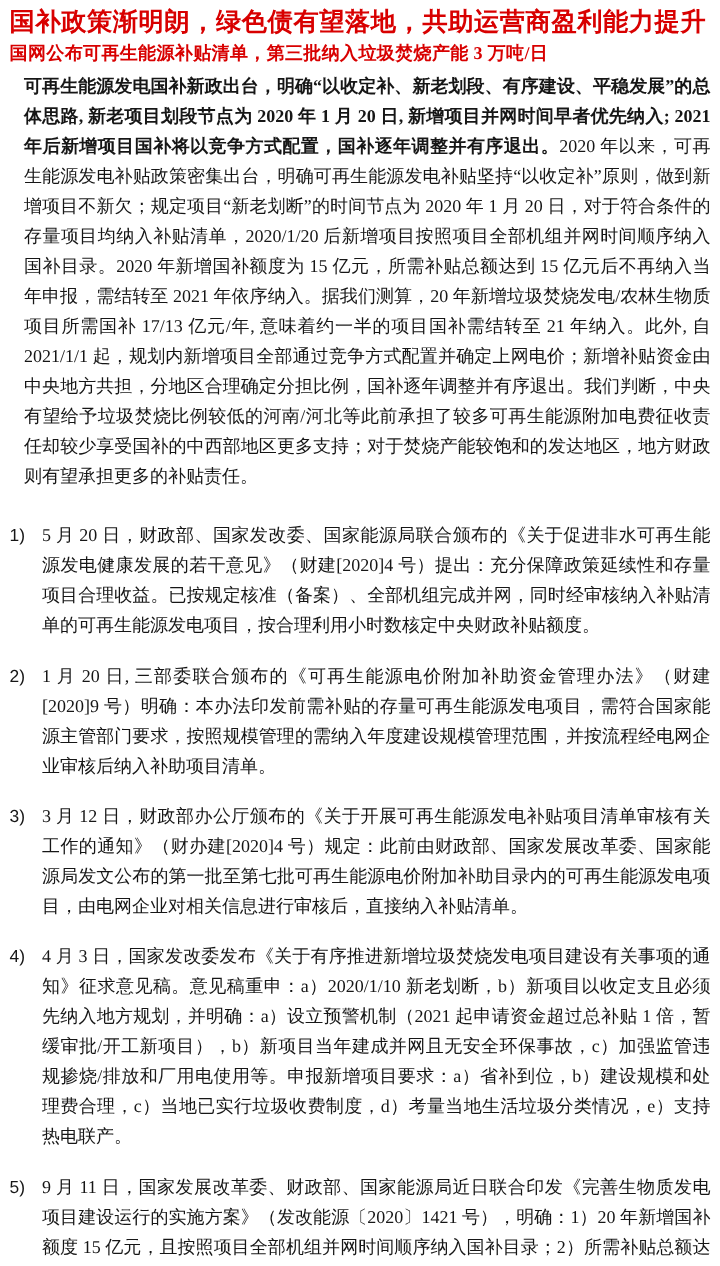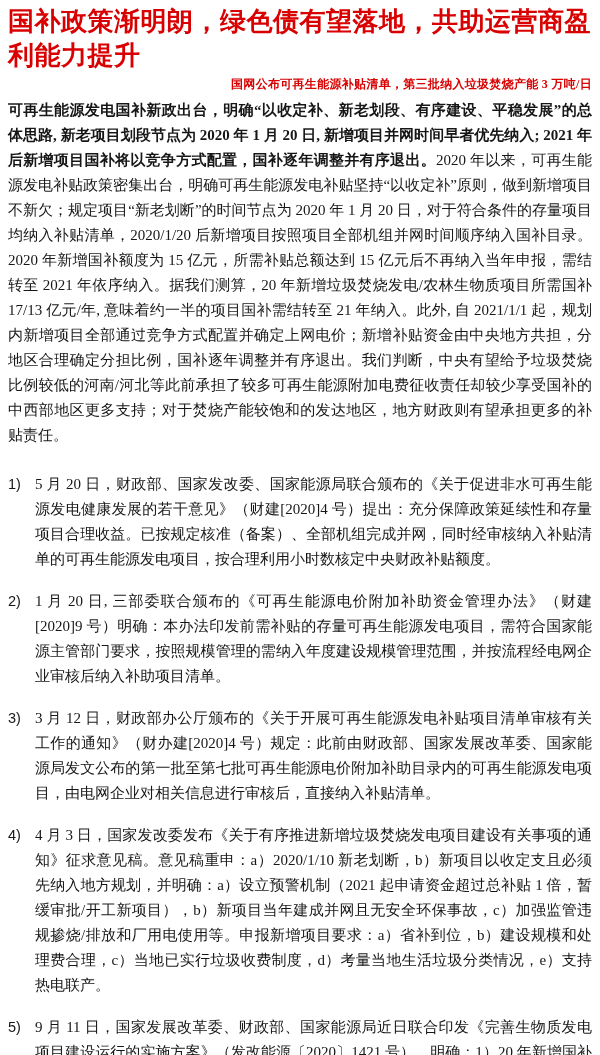--- a/index.html
+++ b/index.html
@@ -14,41 +14,40 @@
   }
   .page {
     box-sizing: border-box;
     width: 600px;
     min-height: 1055px;
     padding: 3px 8px 12px 8px;
     background: #ffffff;
   }
   .title1 {
     color: #d80000;
-    font-size: 26px;
+    font-size: 21px;
     font-weight: bold;
     line-height: 1.32;
     margin: 2px 0 3px 0;
     letter-spacing: 0.5px;
   }
   .title2 {
     color: #d80000;
-    font-size: 12px;
+    font-size: 15px;
     font-weight: bold;
     line-height: 1.3;
     margin: 0 0 6px 0;
     letter-spacing: 0.3px;
-    text-align: right;
   }
   .lead {
     font-size: 15px;
     line-height: 25px;
     text-align: justify;
     text-justify: inter-ideograph;
-    margin: 0 0 24px 0;
+    margin: 0 0 24px 12px;
   }
   .lead-bold {
     font-weight: bold;
   }
   .policy-list {
     margin: 0;
     padding: 0;
     list-style: none;
   }
   .policy-item {

